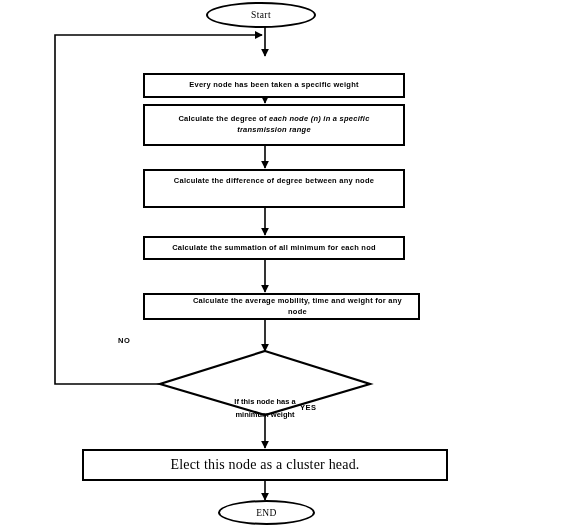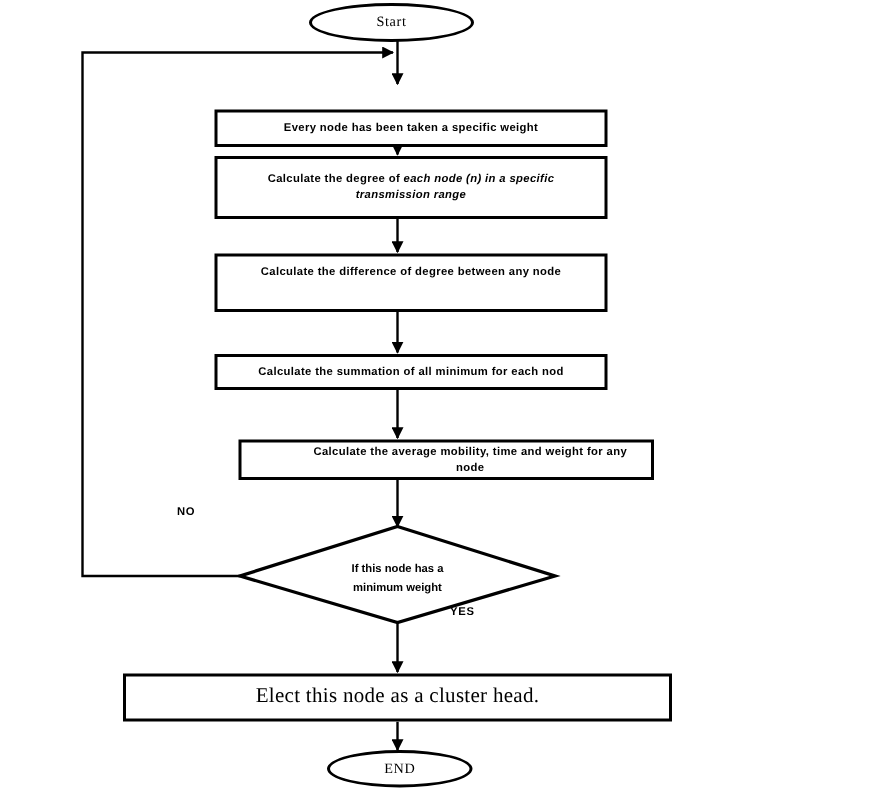--- a/index.html
+++ b/index.html
@@ -78,20 +78,21 @@
   }
   .diamond-text {
     position: absolute;
     width: 120px;
     text-align: center;
     font-family: "Liberation Sans", sans-serif;
     font-weight: bold;
     font-size: 7.5px;
     line-height: 1.7;
     color: #000000;
+    margin-top: 23px;
   }
   .caption {
     position: absolute;
     width: 583px;
     text-align: center;
     font-family: "Liberation Serif", serif;
     font-size: 10px;
     font-weight: bold;
     color: #000000;
     overflow: hidden;
@@ -146,21 +147,21 @@
   </div>
 
   <div class="node proc" style="left:143px; top:169px; width:262px; height:39px;">
     <span>Calculate  the difference of degree between any node</span>
   </div>
 
   <div class="node proc center-v" style="left:143px; top:236px; width:262px; height:24px;">
     <span>Calculate  the summation of all minimum for each nod</span>
   </div>
 
-  <div class="node proc center-v" style="left:159px; top:293px; width:277px; height:27px;padding-left:40px;">
+  <div class="node proc center-v" style="left:143px; top:293px; width:277px; height:27px;padding-left:40px;">
     <span>Calculate  the average mobility, time and weight for any node</span>
   </div>
 
   <div class="diamond-text" style="left:205px; top:373px;">
     <span>If this node has a</span><br>
     <span>minimum weight</span>
   </div>
 
   <div class="branch-label" style="left:118px; top:336px;">
     <span>NO</span>

